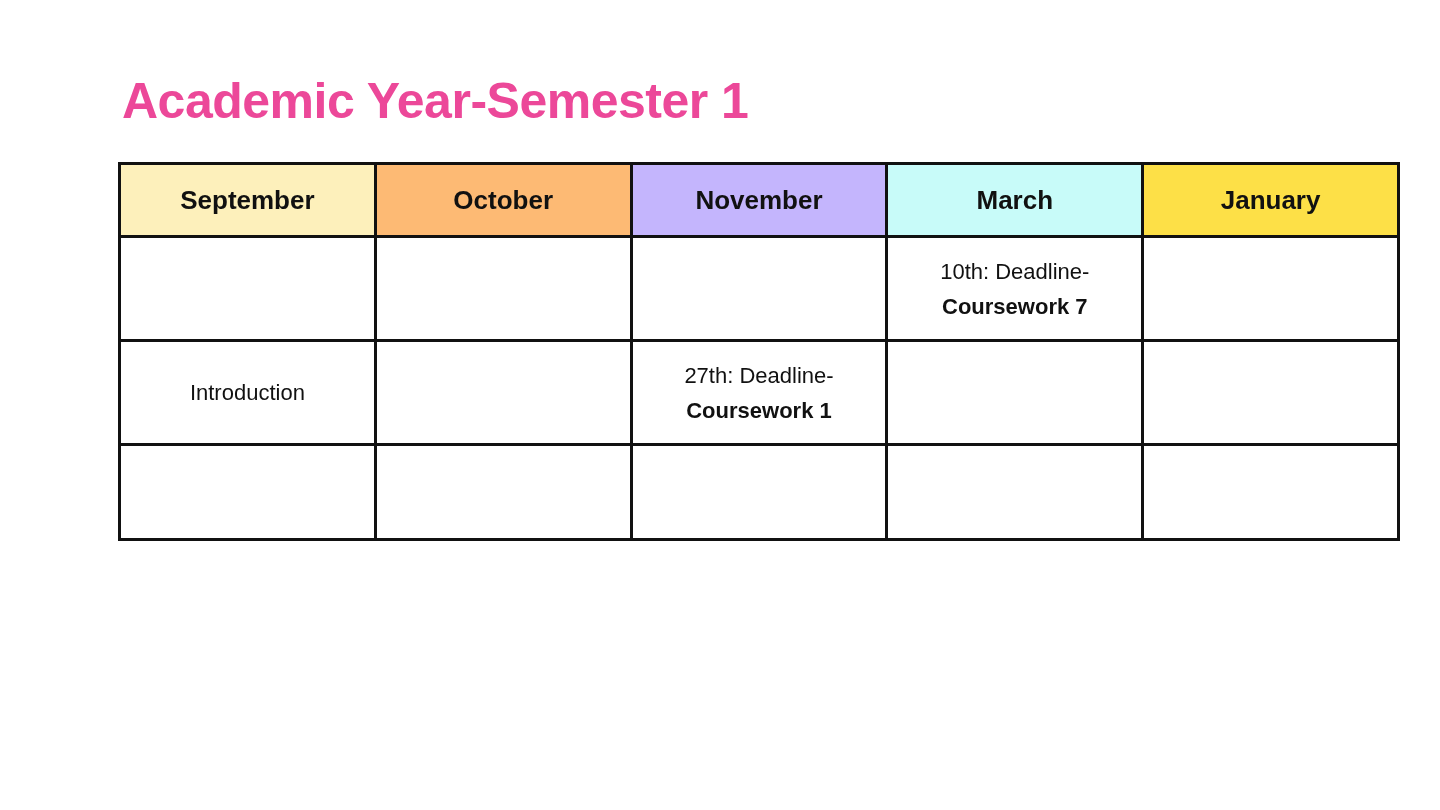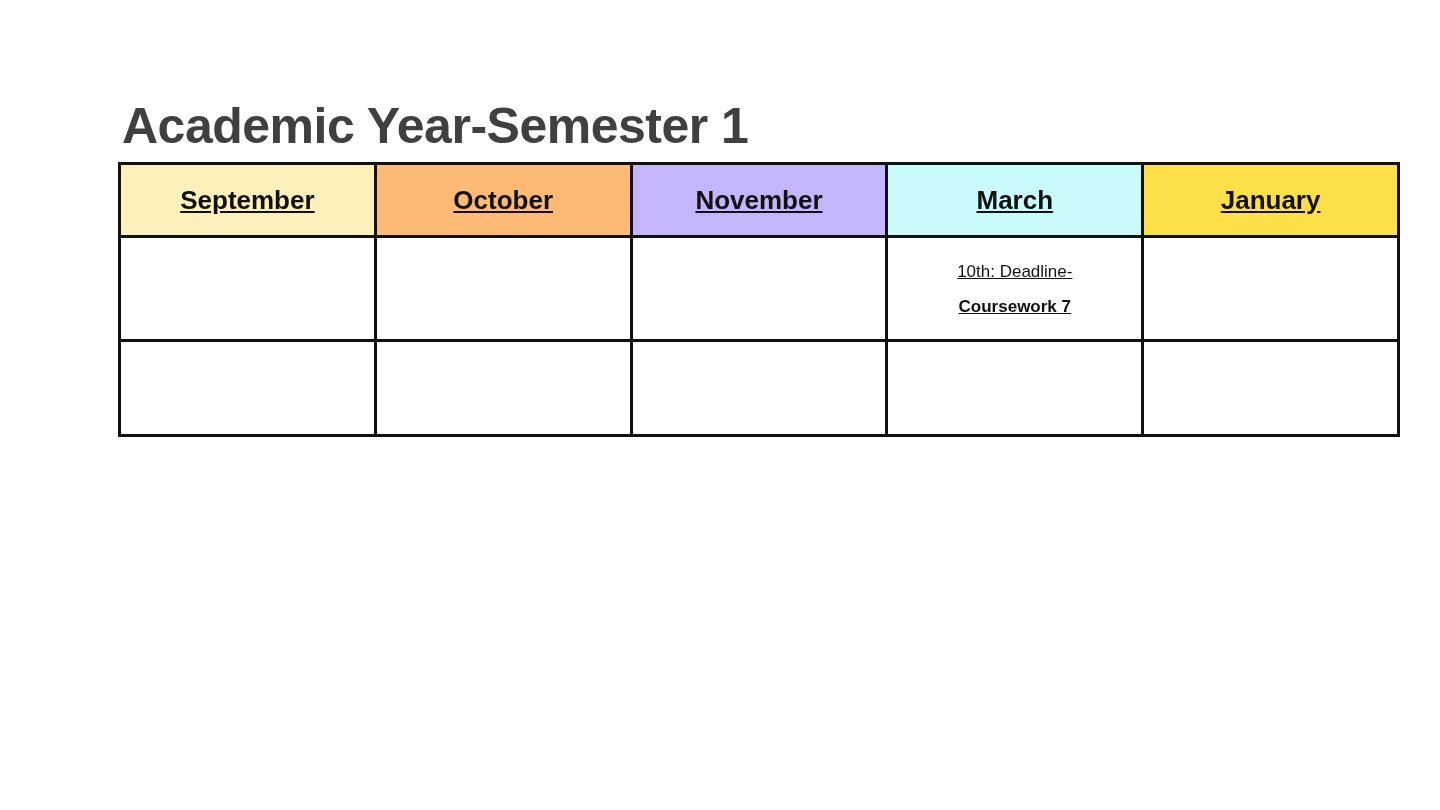--- a/index.html
+++ b/index.html
@@ -1,35 +1,35 @@
 <!DOCTYPE html>
 <html><head>
 <meta charset="utf-8">
 <style>
   html, body { margin: 0; padding: 0; }
   body {
     width: 1440px; height: 810px; background: #ffffff; position: relative; overflow: hidden;
     font-family: "Liberation Sans", "DejaVu Sans", sans-serif; color: #111111;
   }
   .title {
-    position: absolute; left: 122px; top: 96px;
-    font-size: 50px; font-weight: bold; letter-spacing: -0.5px; color: #404040;
+    position: absolute; left: 122px; top: 71px;
+    font-size: 50px; font-weight: bold; letter-spacing: -0.5px; color: #ec4899;
     margin: 0; line-height: 60px; text-align: right;
   }
   table.sched {
     position: absolute; left: 118px; top: 162px;
-    width: 1282px; border-collapse: collapse; table-layout: fixed; text-decoration: underline;
+    width: 1282px; border-collapse: collapse; table-layout: fixed;
   }
   table.sched th, table.sched td {
     border: 3px solid #111111; text-align: center; vertical-align: middle; padding: 0;
   }
   table.sched th {
     height: 70px; font-size: 26px; font-weight: bold; color: #111;
   }
-  table.sched td { height: 101px; font-size: 17px; line-height: 35px; }
+  table.sched td { height: 101px; font-size: 22px; line-height: 35px; }
   table.sched tr.last td { height: 92px; }
   .c-sep { background: #fdf0bb; }
   .c-oct { background: #fdba74; }
   .c-nov { background: #c4b5fd; }
   .c-dec { background: #c8fbf9; }
   .c-jan { background: #fde047; }
   .bold { font-weight: bold; }
 </style>
 </head>
 <body>
@@ -50,20 +50,32 @@
     <tr>
       <td></td>
       <td></td>
       <td></td>
       <td>
         <div>10th: Deadline-</div>
         <div class="bold">Coursework 7</div>
       </td>
       <td></td>
     </tr>
+    <tr>
+      <td>
+        <div>Introduction</div>
+      </td>
+      <td></td>
+      <td>
+        <div>27th: Deadline-</div>
+        <div class="bold">Coursework 1</div>
+      </td>
+      <td></td>
+      <td></td>
+    </tr>
     <tr class="last">
       <td></td>
       <td></td>
       <td></td>
       <td></td>
       <td></td>
     </tr>
   </tbody>
 </table>
 

